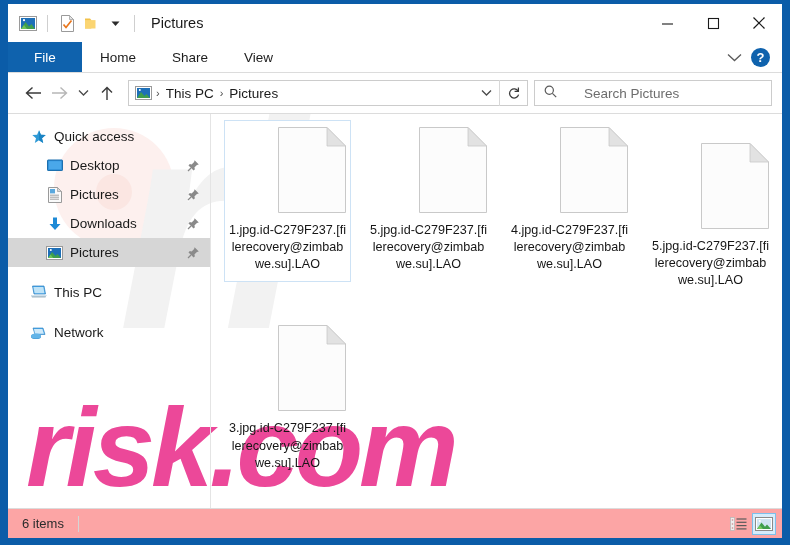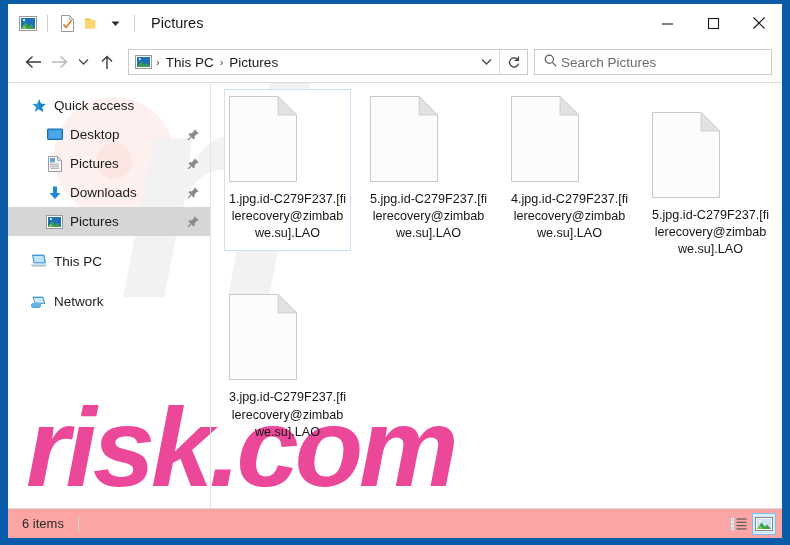--- a/index.html
+++ b/index.html
@@ -174,21 +174,21 @@
   }
   .search-field {
     width: 238px;
     height: 26px;
     border: 1px solid #cccccc;
     background: #ffffff;
     display: flex;
     align-items: center;
     margin-left: 6px;
     padding-left: 9px;
-    gap: 4px;
+    gap: 27px;
   }
   .search-ph {
     font-size: 13.5px;
     color: #6d6d6d;
   }
 
   
   .body {
     flex: 1;
     display: flex;
@@ -293,21 +293,21 @@
     flex-wrap: wrap;
     align-content: flex-start;
     overflow: hidden;
     border-left: 1px solid #e4e4e4;
   }
   .file-tile {
     width: 127px;
     padding: 6px 4px 8px 4px;
     display: flex;
     flex-direction: column;
-    align-items: flex-start;
+    align-items: flex-end;
     margin: 0 7px 4px 7px;
     border: 1px solid transparent;
     align-self: flex-start;
   }
   .file-tile.selected {
     border: 1px solid #cde2f5;
     background: #ffffff;
   }
   .file-icon {
     width: 68px;
@@ -413,20 +413,34 @@
       </div>
       <div class="wc">
         <svg width="14" height="14" viewBox="0 0 14 14">
             <line x1="1.5" y1="1.5" x2="12.5" y2="12.5" stroke="#1a1a1a" stroke-width="1.2"></line>
             <line x1="12.5" y1="1.5" x2="1.5" y2="12.5" stroke="#1a1a1a" stroke-width="1.2"></line>
           </svg>
       </div>
     </div>
   </div>
 
+  <div class="ribbon">
+    <div class="tab file">File</div>
+    <div class="tab">Home</div>
+    <div class="tab">Share</div>
+    <div class="tab">View</div>
+    <div class="ribbon-right">
+      <div class="ribbon-expand">
+        <svg width="15" height="9" viewBox="0 0 15 9">
+            <path d="M1 1.5 L7.5 7.5 L14 1.5" fill="none" stroke="#5a5a5a" stroke-width="1.3"></path>
+          </svg>
+      </div>
+      <div class="help-btn">?</div>
+    </div>
+  </div>
 
   <div class="addrbar">
     <div class="navbtn">
       <svg width="17" height="14" viewBox="0 0 17 14">
           <path d="M7.5 1.5 L1.5 7 L7.5 12.5 M1.8 7 H16" fill="none" stroke="#3a3a3a" stroke-width="1.4"></path>
         </svg>
     </div>
     <div class="navbtn">
       <svg width="17" height="14" viewBox="0 0 17 14">
           <path d="M9.5 1.5 L15.5 7 L9.5 12.5 M15.2 7 H1" fill="none" stroke="#b6b6b6" stroke-width="1.4"></path>

